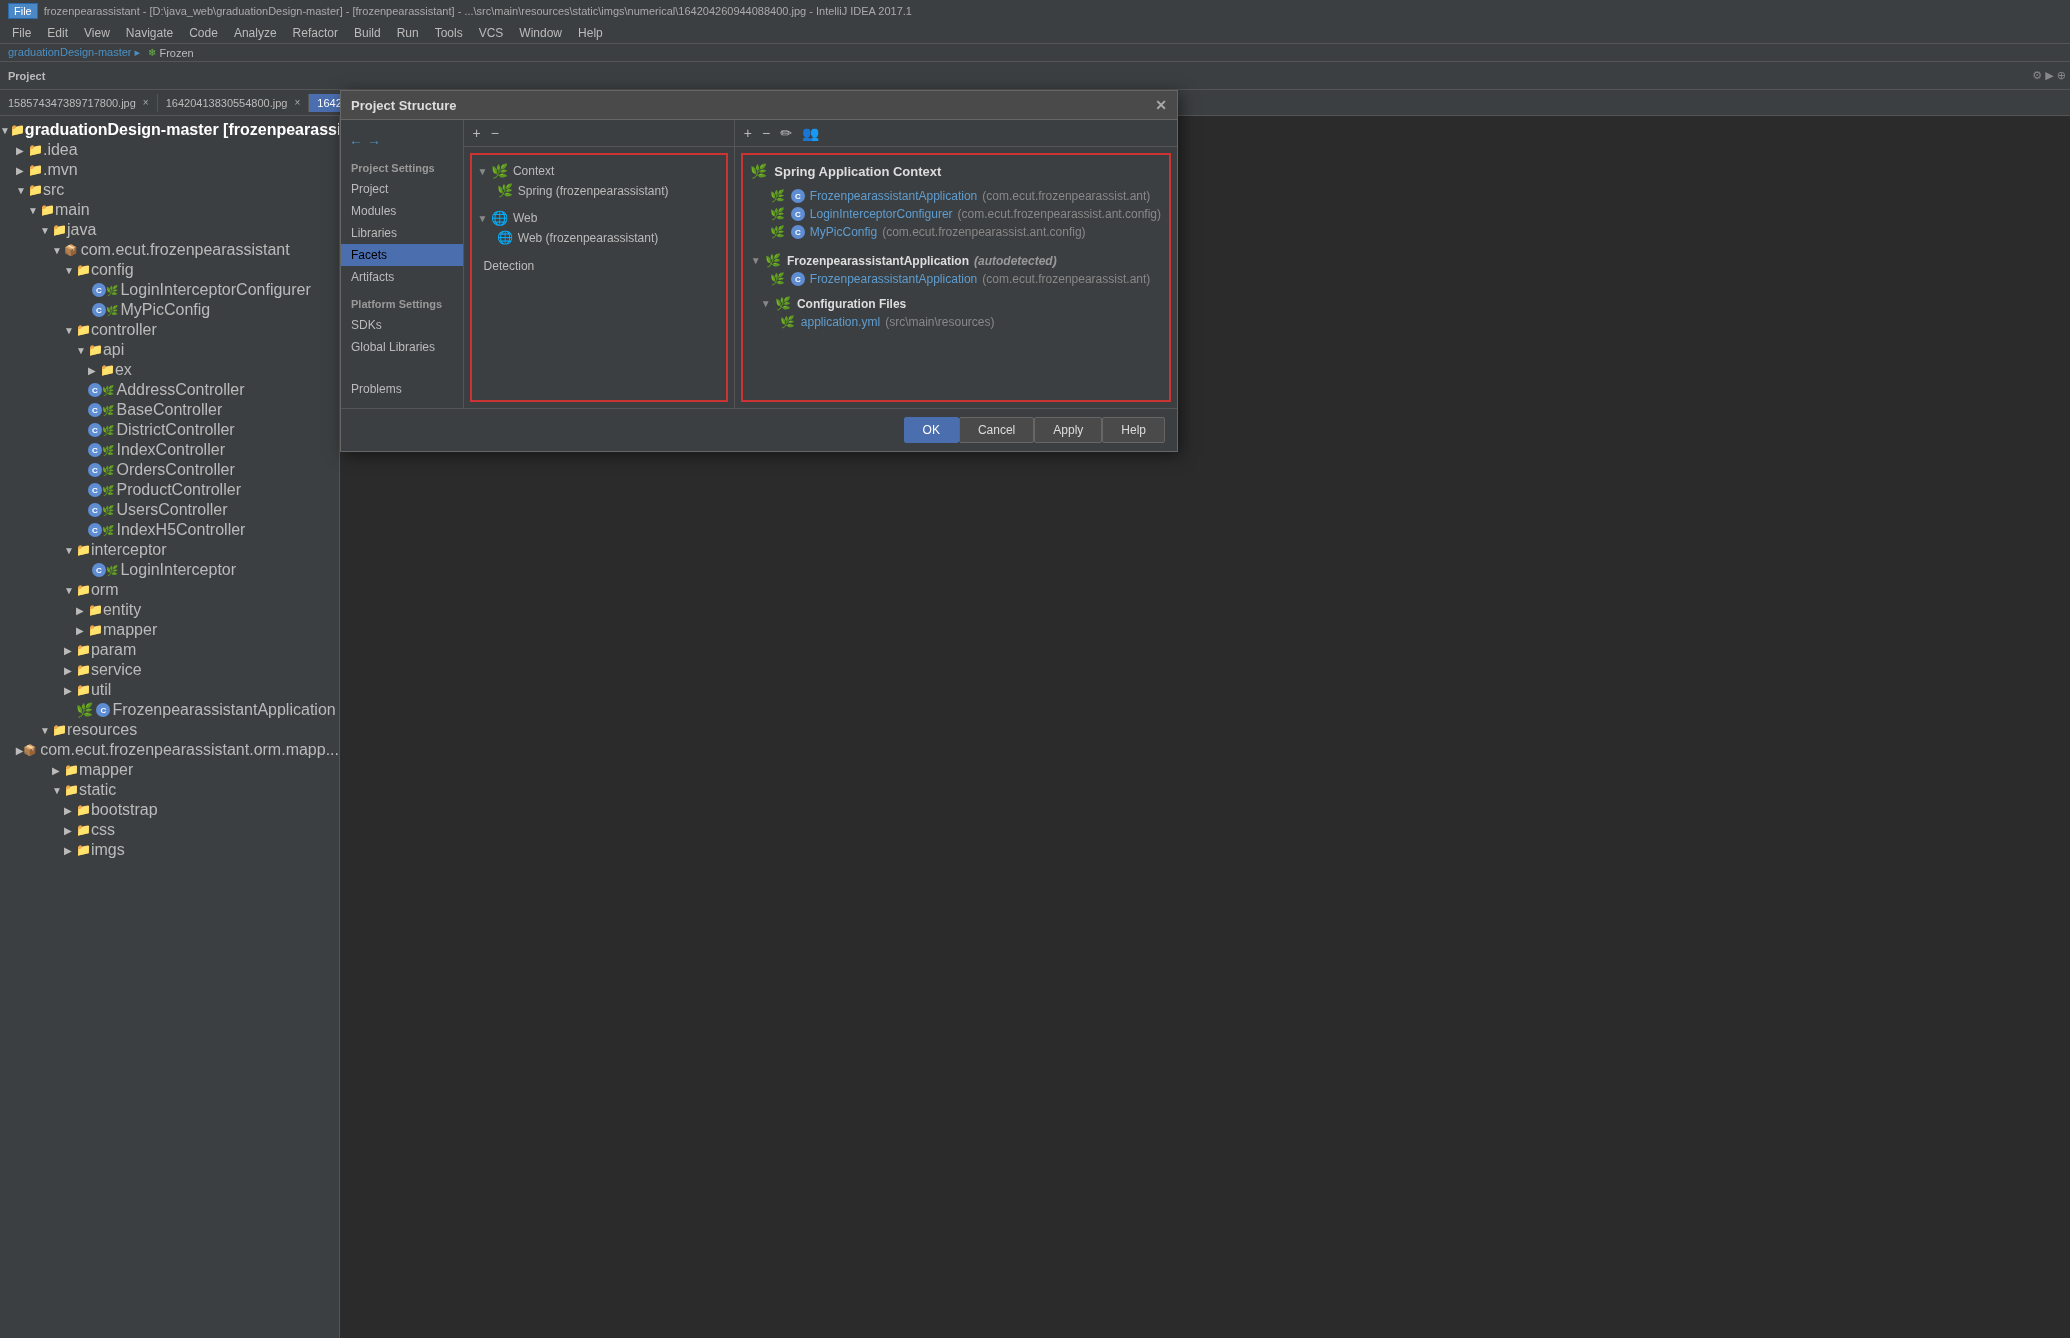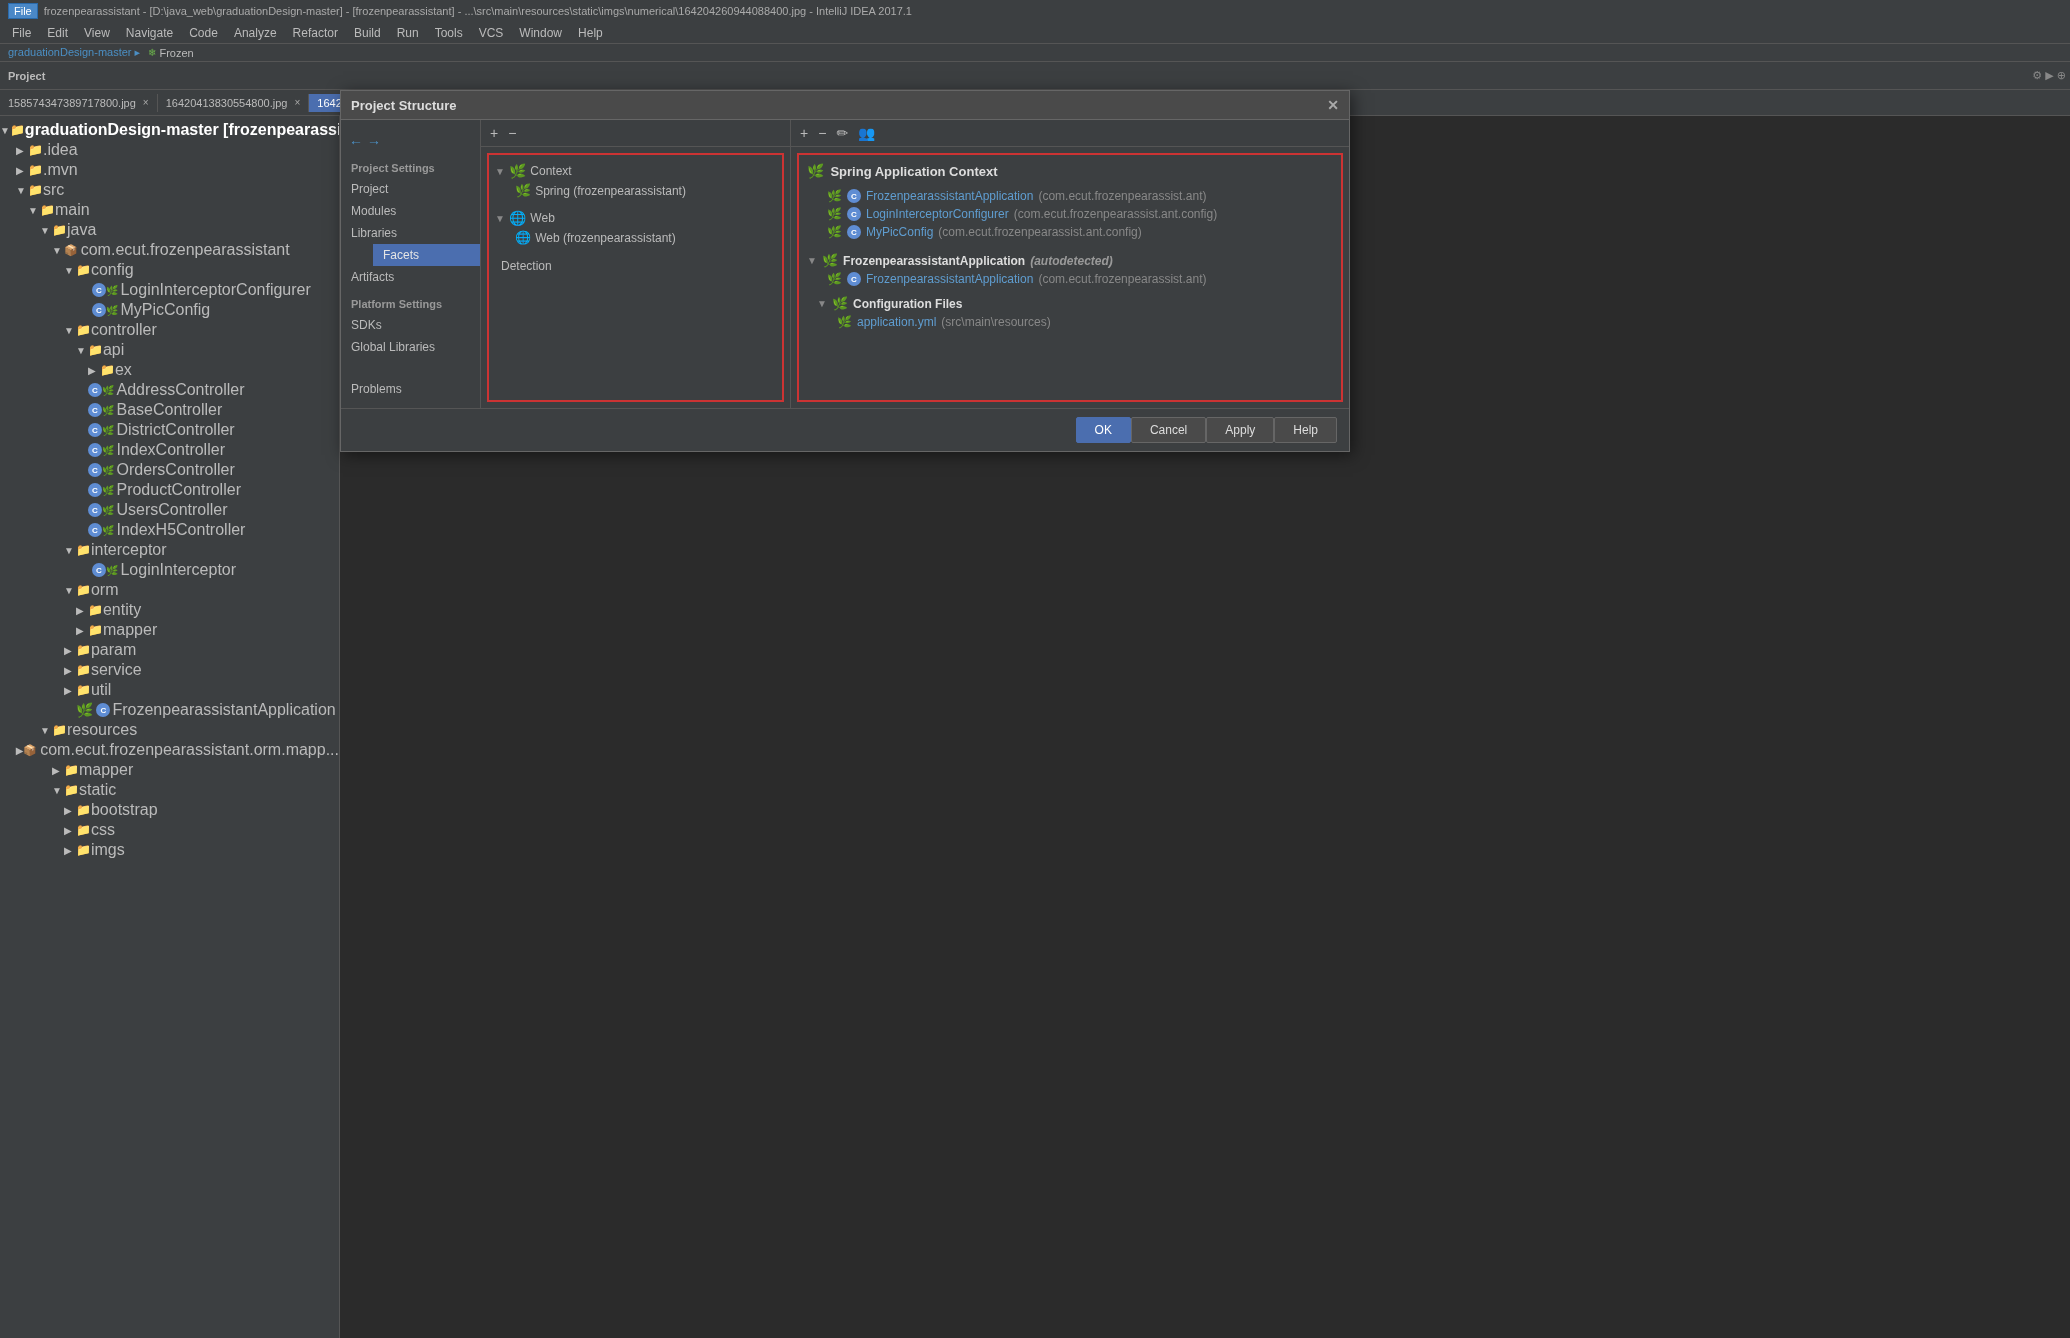--- a/index.html
+++ b/index.html
@@ -29,31 +29,31 @@
     .project-panel { width: 340px; background: #3c3f41; border-right: 1px solid #555; overflow-y: auto; flex-shrink: 0; }
 
     .tree-item { display: flex; align-items: center; padding: 1px 0; cursor: pointer; white-space: nowrap; }
     .tree-indent { display: inline-block; }
     .tree-arrow { color: #bbbbbb; font-size: 10px; width: 12px; display: inline-block; }
     .tree-label { font-size: 16px; color: #bbbbbb; }
     .tree-label.bold { color: #ffffff; font-weight: bold; }
     .folder-icon { color: #d0a050; }
 
     
-    .dialog { position: fixed; top: 90px; left: 340px; width: 1010px; background: #3c3f41; border: 1px solid #666; z-index: 101; display: flex; flex-direction: column; box-shadow: 3px 3px 15px rgba(0,0,0,0.5); }
+    .dialog { position: fixed; top: 90px; left: 340px; width: 838px; background: #3c3f41; border: 1px solid #666; z-index: 101; display: flex; flex-direction: column; box-shadow: 3px 3px 15px rgba(0,0,0,0.5); }
     .dialog-title { background: #4a4a4a; padding: 6px 10px; font-size: 13px; font-weight: bold; color: #dddddd; display: flex; justify-content: space-between; align-items: center; border-bottom: 1px solid #666; }
     .dialog-close { cursor: pointer; color: #aaa; font-size: 14px; }
 
     .dialog-body { display: flex; flex: 1; height: 680px; }
 
     
     .dialog-nav { width: 140px; background: #3c3f41; border-right: 1px solid #555; padding: 8px 0; }
     .nav-section { font-size: 11px; font-weight: bold; color: #999; padding: 4px 10px; margin-top: 6px; }
     .nav-item { padding: 4px 10px; font-size: 12px; color: #bbbbbb; cursor: pointer; }
-    .nav-item.active { background: #4b6eaf; color: #e5e5e5; margin-left: 32px; }
+    .nav-item.active { background: #4b6eaf; color: #000000; }
 
     
     .dialog-middle { width: 310px; border-right: 1px solid #555; display: flex; flex-direction: column; }
     .panel-toolbar { display: flex; align-items: center; padding: 4px 6px; background: #3c3f41; border-bottom: 1px solid #555; gap: 4px; }
     .panel-toolbar-btn { background: transparent; border: none; color: #bbbbbb; cursor: pointer; font-size: 14px; padding: 1px 3px; }
     .facets-content { flex: 1; overflow-y: auto; padding: 6px; border: 2px solid #cc3333; margin: 6px; }
     .facet-group { margin-bottom: 8px; }
     .facet-group-header { display: flex; align-items: center; gap: 4px; padding: 2px 0; }
     .facet-item { display: flex; align-items: center; gap: 4px; padding: 2px 0 2px 20px; }
     .detection-item { padding: 4px 6px; font-size: 12px; color: #bbbbbb; }

